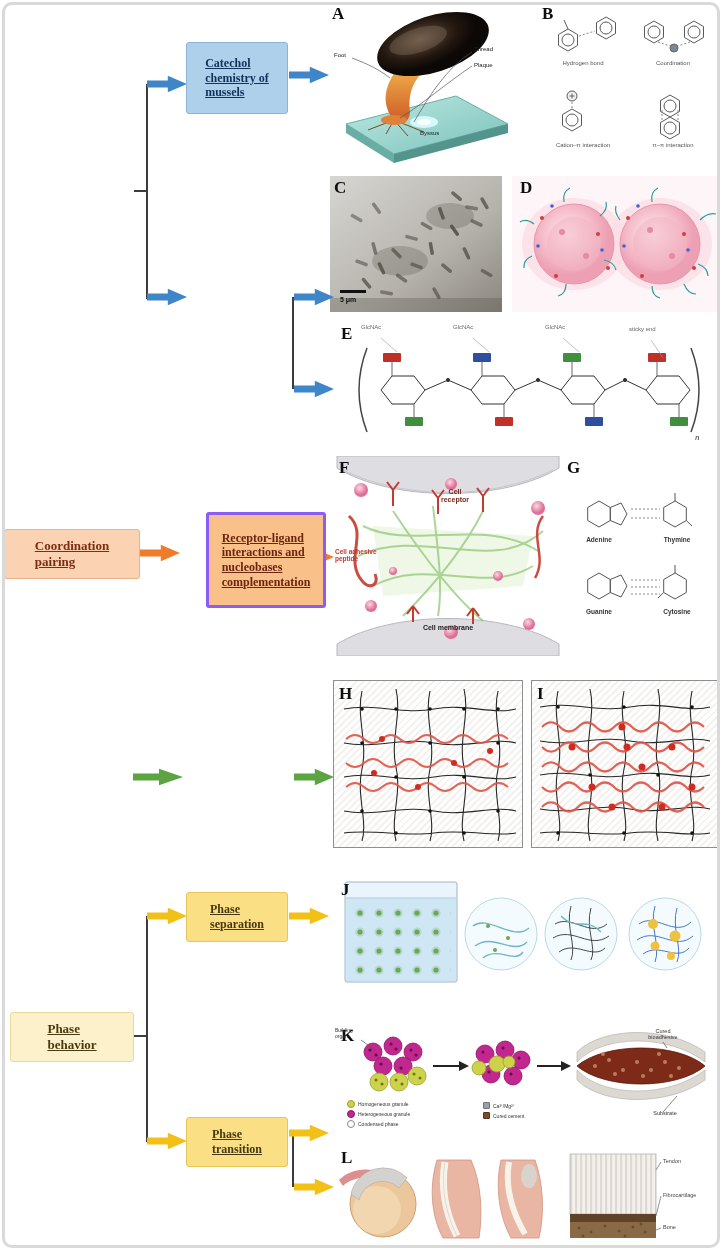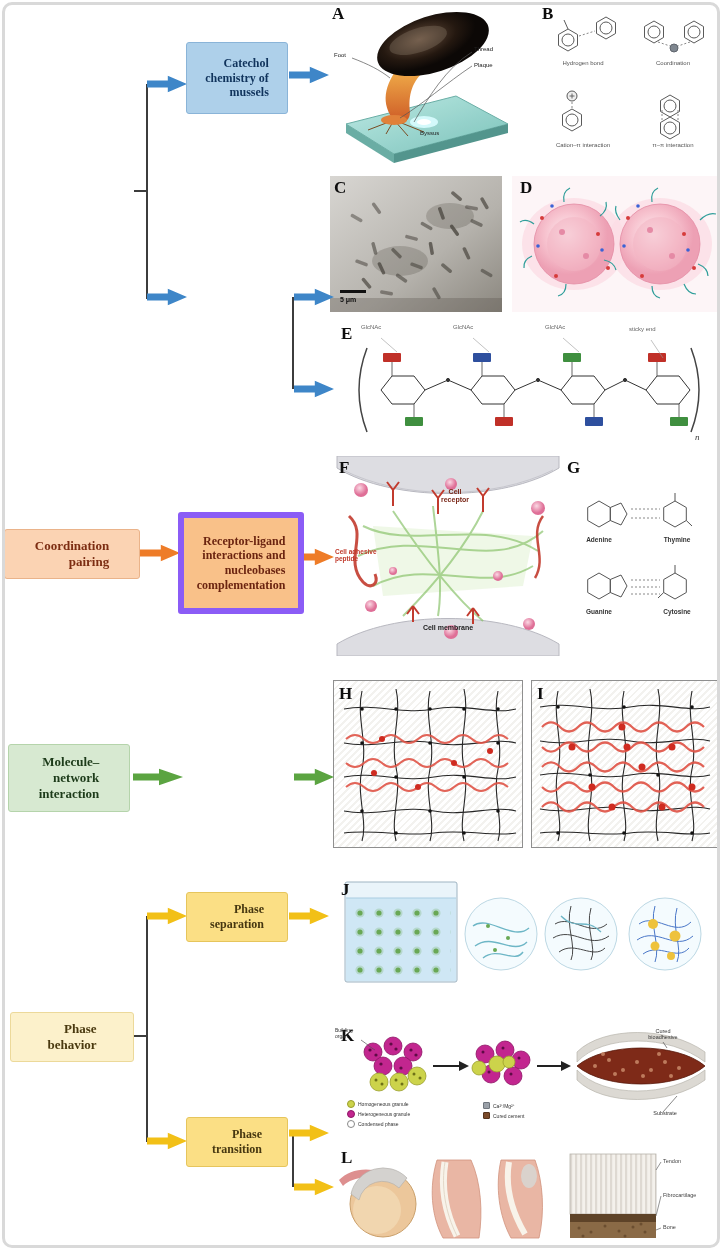--- a/index.html
+++ b/index.html
@@ -1,24 +1,24 @@
 <!DOCTYPE html>
 <html><head>
 <meta charset="utf-8">
 <style>
   html,body{margin:0;padding:0;background:#fff;}
   .canvas{position:relative;width:722px;height:1250px;background:#fff;font-family:"Liberation Serif",serif;overflow:hidden;}
   .frame{position:absolute;inset:2px;border:3px solid #d9d9d9;border-radius:10px;pointer-events:none;z-index:60;}
-  .box{position:absolute;display:flex;align-items:center;justify-content:center;text-align:right;
-       white-space:pre-line;font-weight:bold;border-radius:3px;line-height:1.22;z-index:10;}
+  .box{position:absolute;display:flex;align-items:center;justify-content:center;text-align:left;
+       white-space:pre-line;font-weight:bold;border-radius:3px;line-height:1.22;z-index:10;text-decoration:underline;}
   .cat{font-size:13px;}
   .mech{font-size:12px;}
   .bg-blue{background:#aed0ea;color:#10335c;border:1px solid #8ab4d8;}
   .bg-orangeL{background:#fbd3b3;color:#7c2d12;border:1px solid #eab38a;}
-  .bg-orangeM{background:#f9c189;color:#6b2410;border:6px solid #8b5cf6;}
+  .bg-orangeM{background:#f9c189;color:#6b2410;border:3px solid #8b5cf6;margin-left:28px;}
   .bg-greenL{background:#d7e9d1;color:#1d3b1a;border:1px solid #b5d4ab;}
   .bg-greenM{background:#c4e2b6;color:#1d3b1a;border:1px solid #a0c98e;}
   .bg-yellowL{background:#fcf1cb;color:#4a3a10;border:1px solid #ecd99a;}
   .bg-yellowM{background:#fbdf85;color:#463710;border:1px solid #e6c55c;}
   .fat-arrow{position:absolute;width:40px;height:18px;z-index:8;
        clip-path:polygon(0 31%,52% 31%,52% 4%,100% 50%,52% 96%,52% 69%,0 69%);}
   .arr-blue{background:#3e86c8;} .arr-orange{background:#ee7c28;}
   .arr-green{background:#5ba441;} .arr-yellow{background:#f2c017;}
   .conn{position:absolute;background:#3c3c3c;z-index:6;}
   .panel{position:absolute;}
@@ -40,23 +40,20 @@
   .sw-brown{background:#7a4a2a;border:1px solid #55331c;}
 </style>
 </head>
 <body>
 
 <div class="canvas">
   <div class="frame"></div>
 
   <div class="box cat bg-orangeL" style="left:4px;top:529px;width:134px;height:48px;">Coordination
 pairing</div>
-  <div class="box cat bg-greenL" style="left:8px;top:744px;width:120px;height:66px;">Molecule–
-network
-interaction</div>
   <div class="box cat bg-yellowL" style="left:10px;top:1012px;width:122px;height:48px;">Phase
 behavior</div>
 
   <div class="box mech bg-blue" style="left:186px;top:42px;width:100px;height:70px;">Catechol
 chemistry of
 mussels</div>
   <div class="box mech bg-orangeM" style="left:178px;top:512px;width:114px;height:90px;">Receptor-ligand
 interactions and
 nucleobases
 complementation</div>

